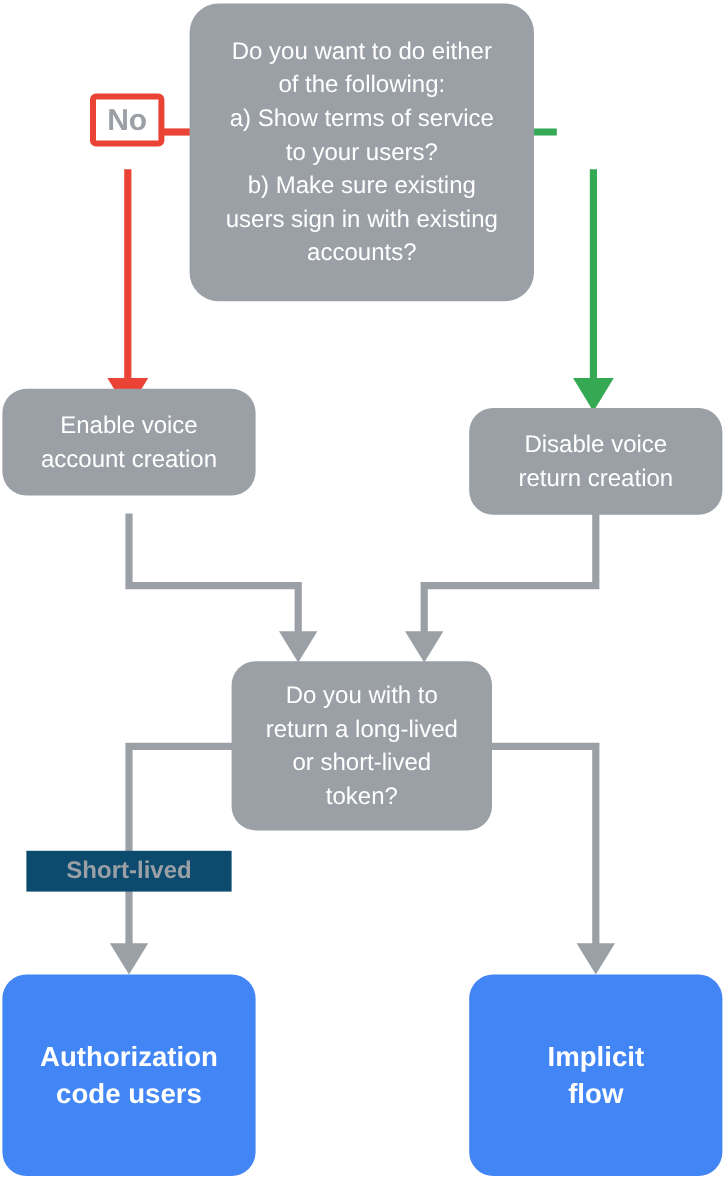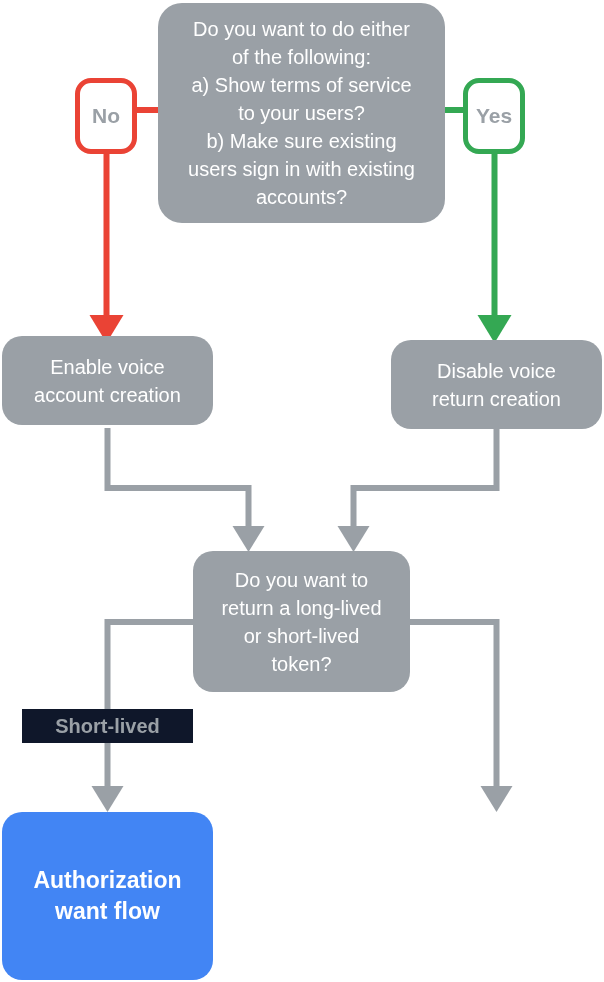--- a/index.html
+++ b/index.html
@@ -51,48 +51,48 @@
     font-weight: 700;
     border-radius: 20px;
   }
   .badge {
     position: absolute;
     z-index: 3;
     display: flex;
     align-items: center;
     justify-content: center;
     width: 62px;
-    height: 76px;
+    height: 44px;
     background: #ffffff;
-    border-radius: 16px;
-    font-size: 21px;
+    border-radius: 5px;
+    font-size: 25px;
     font-weight: 700;
     color: var(--label-text);
     box-sizing: border-box;
   }
   .badge.no  { border: 5px solid var(--red); }
   .badge.yes { border: 5px solid var(--green); }
   .edge-label {
     position: absolute;
     z-index: 3;
     display: flex;
     align-items: center;
     justify-content: center;
     height: 34px;
-    background: #0f172a;
+    background: #0c4a6e;
     color: var(--label-text);
     font-size: 20px;
     font-weight: 700;
   }
 
   
-  .top-question   { left: 158px; top: 3px;   width: 287px; height: 220px; padding: 6px 12px; }
+  .top-question   { left: 158px; top: 3px;   width: 287px; height: 248px; padding: 6px 12px; }
   .badge.no       { left: 75px;  top: 78px; }
   .badge.yes      { left: 463px; top: 78px; }
-  .node-enable    { left: 2px;   top: 336px; width: 211px; height: 89px; }
+  .node-enable    { left: 2px;   top: 324px; width: 211px; height: 89px; }
   .node-disable   { left: 391px; top: 340px; width: 211px; height: 89px; }
   .token-question { left: 193px; top: 551px; width: 217px; height: 141px; padding: 4px 8px; }
   .label-short    { left: 22px;  top: 709px; width: 171px; }
   .label-long     { left: 410px; top: 709px; width: 170px; }
   .result-auth    { left: 2px;   top: 812px; width: 211px; height: 168px; }
   .result-implicit{ left: 391px; top: 812px; width: 211px; height: 168px; }
 </style>
 </head>
 <body>
 
@@ -124,33 +124,34 @@
   <div class="node gray top-question">Do you want to do either
 of the following:
 a) Show terms of service
 to your users?
 b) Make sure existing
 users sign in with existing
 accounts?</div>
 
   <div class="badge no">No</div>
 
-  <div class="badge yes">Yes</div>
 
   <div class="node gray node-enable">Enable voice
 account creation</div>
 
   <div class="node gray node-disable">Disable voice
 return creation</div>
 
-  <div class="node gray token-question">Do you want to
+  <div class="node gray token-question">Do you with to
 return a long-lived
 or short-lived
 token?</div>
 
   <div class="edge-label label-short">Short-lived</div>
 
 
   <div class="node blue result-auth">Authorization
-want flow</div>
+code users</div>
 
+  <div class="node blue result-implicit">Implicit
+flow</div>
 
 </div>
 
 </body></html>

